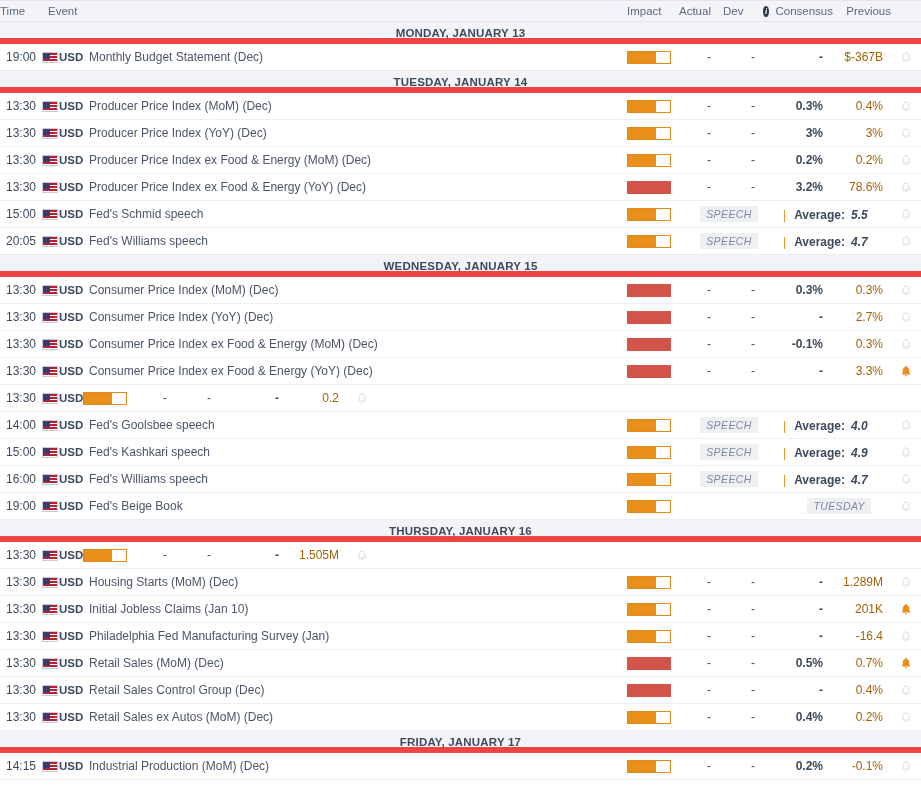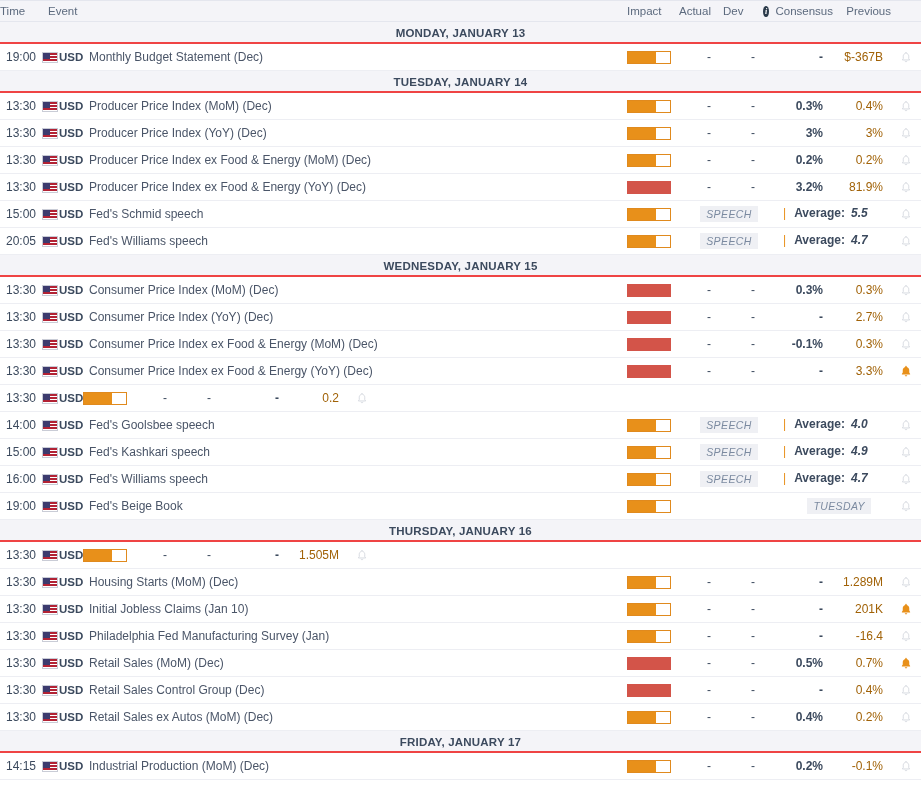--- a/index.html
+++ b/index.html
@@ -52,21 +52,21 @@
     text-align: center;
     font-style: italic;
     font-family: "Liberation Serif", serif;
   }
 
   
   .day-head {
     height: 22px;
     line-height: 22px;
     background: #f4f4f8;
-    border-bottom: 2px solid #ef4444;
+    border-bottom: 6px solid #ef4444;
     text-align: center;
     font-weight: bold;
     font-size: 11.5px;
     letter-spacing: .2px;
     color: #3c4a5e;
     padding-right: 0;
   }
   .day-head .dh-inner { display:block; width: 921px; text-align: center; }
 
   
@@ -145,21 +145,21 @@
   
   .c-actual { width: 44px; text-align: right; padding-right: 12px; font-size: 12px; color:#3c4a5e;}
   .c-dev    { width: 46px; text-align: right; padding-right: 14px; font-size: 12px; color:#3c4a5e;}
   .c-cons   { width: 64px; text-align: right; padding-right: 10px; font-size: 12px; font-weight: bold; color:#3c4a5e;}
   .c-prev   { width: 58px; text-align: right; padding-right: 8px; font-size: 12px; font-weight: normal; color:#a16207;}
   .c-bell   { width: 30px; display: flex; align-items: center; justify-content: center; }
 
   
   .c-special {
     display: flex;
-    align-items: flex-start;
+    align-items: flex-end;
     width: 212px;
     padding-right: 8px;
   }
   .badge {
     background: #eff0f4;
     color: #7b8aa0;
     font-style: italic;
     font-size: 10.5px;
     letter-spacing: .4px;
     padding: 2px 6px;
@@ -324,21 +324,21 @@
         </div>
         <div class="c-event">Producer Price Index ex Food &amp; Energy (YoY) (Dec)</div>
         <div class="c-impact">
           <span class="bar high">
             <span class="seg-on" style="flex:1 1 100%"></span>
           </span>
         </div>
         <div class="c-actual">-</div>
         <div class="c-dev">-</div>
         <div class="c-cons">3.2%</div>
-        <div class="c-prev">81.9%</div>
+        <div class="c-prev">78.6%</div>
         <div class="c-bell">
           <svg class="bell" viewBox="0 0 16 18" aria-hidden="true">
             <path fill="none" stroke="#cfd3db" stroke-width="1.1" d="M8 1.9c-.45 0-.8.35-.8.8v.6C5.4 3.7 4.2 5.3 4.2 7.2v3.3l-1.2 1.9h10l-1.2-1.9V7.2c0-1.9-1.2-3.5-3-3.9v-.6c0-.45-.35-.8-.8-.8z"></path>
             <path fill="none" stroke="#cfd3db" stroke-width="1.1" d="M6.6 13.6c.15.8.75 1.4 1.4 1.4s1.25-.6 1.4-1.4"></path>
           </svg>
         </div>
       </div>
       <div class="row">
         <div class="c-time">15:00</div>
         <div class="c-cur">

